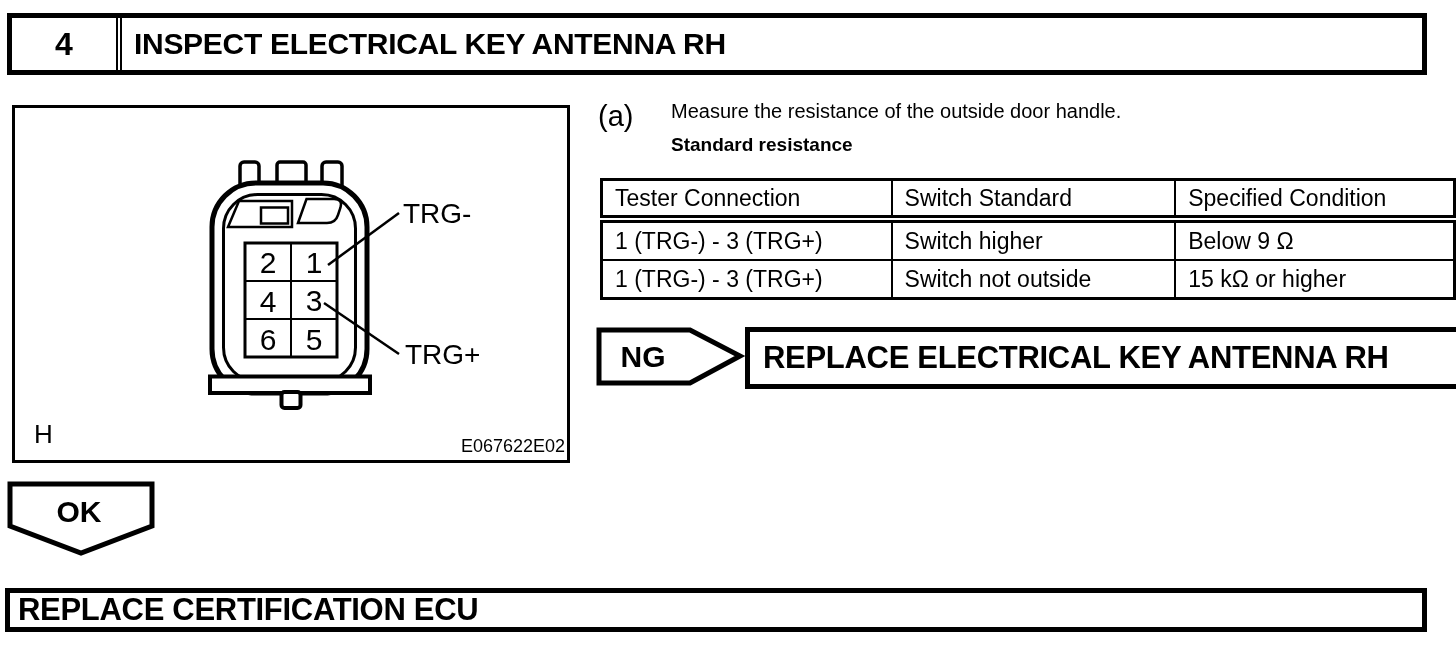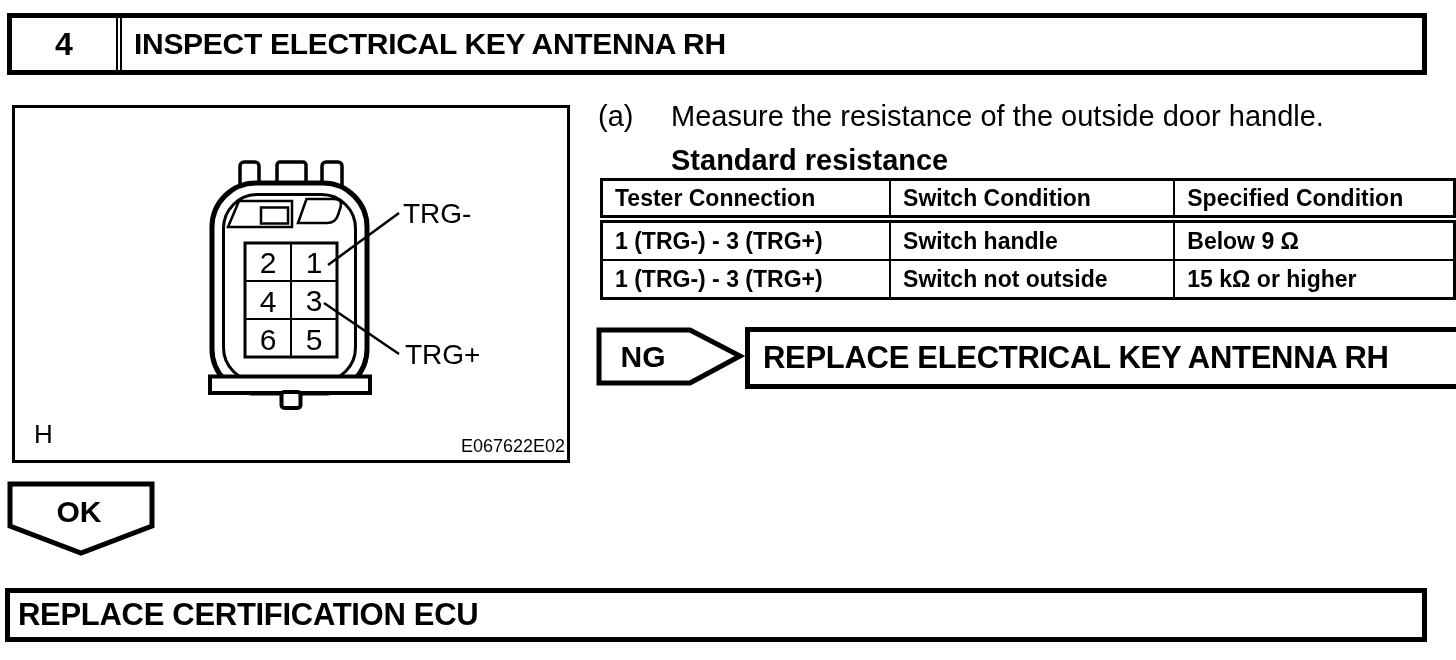--- a/index.html
+++ b/index.html
@@ -17,44 +17,44 @@
     font-size:32px;font-weight:bold;border-right:6px double #000;
   }
   .step-title{
     flex:1;display:flex;align-items:center;padding-left:12px;
     font-size:30px;font-weight:bold;letter-spacing:-0.3px;white-space:nowrap;border-radius:12px;
   }
   
   .figure-svg{position:absolute;left:12px;top:105px;}
   
   .instr-index{position:absolute;left:598px;top:100px;font-size:29px;line-height:1.15;}
-  .instr-text{position:absolute;left:671px;top:100px;font-size:29px;line-height:1.15;white-space:nowrap;}
-  .instr-sub{position:absolute;left:671px;top:144px;font-size:29px;font-weight:bold;line-height:1.15;white-space:nowrap;}
+  .instr-text{position:absolute;left:671px;top:100px;font-size:20px;line-height:1.15;white-space:nowrap;}
+  .instr-sub{position:absolute;left:671px;top:134px;font-size:19px;font-weight:bold;line-height:1.15;white-space:nowrap;}
   
   .spec-table{
     position:absolute;left:600px;top:178px;border-collapse:collapse;table-layout:fixed;
     background:#fff;border:3px solid #000;
   }
   .spec-table th,.spec-table td{
-    border:2px solid #000;font-size:23px;font-weight:bold;text-align:left;
+    border:2px solid #000;font-size:23px;font-weight:normal;text-align:left;
     padding:0 4px 0 12px;height:36px;vertical-align:middle;white-space:nowrap;overflow:hidden;
   }
   .spec-table thead th{border-bottom:8px double #000;height:34px;}
   .col-1{width:280px;} .col-2{width:276px;} .col-3{width:269px;}
   
   .ng-arrow{position:absolute;left:596px;top:326px;}
   .ok-arrow{position:absolute;left:5px;top:479px;}
   .arrow-label{font-size:30px;font-weight:bold;}
   
   .action-box{
     position:absolute;border:5px solid #000;box-sizing:border-box;background:#fff;
     display:flex;align-items:center;font-size:31px;font-weight:bold;letter-spacing:-0.3px;white-space:nowrap;
   }
   .ng-action{left:745px;top:327px;width:762px;height:62px;padding-left:13px;text-align:center;}
-  .footer-action{left:5px;top:588px;width:1422px;height:54px;padding-left:8px;}
+  .footer-action{left:5px;top:588px;width:1422px;height:44px;padding-left:8px;}
   .ink{stroke:#000;fill:#fff;}
   .ink-line{stroke:#000;fill:none;}
   svg text{fill:#000;font-family:"Liberation Sans","DejaVu Sans",sans-serif;}
 </style>
 </head>
 <body>
 
 <div class="page">
 
   <div class="step-header">
@@ -107,28 +107,28 @@
   </svg>
 
   <div class="instr-index">(a)</div>
   <div class="instr-text">Measure the resistance of the outside door handle.</div>
   <div class="instr-sub">Standard resistance</div>
 
   <table class="spec-table">
     <thead>
       <tr>
         <th class="col-1">Tester Connection</th>
-        <th class="col-2">Switch Condition</th>
+        <th class="col-2">Switch Standard</th>
         <th class="col-3">Specified Condition</th>
       </tr>
     </thead>
     <tbody>
       <tr>
         <td>1 (TRG-) - 3 (TRG+)</td>
-        <td>Switch handle</td>
+        <td>Switch higher</td>
         <td>Below 9 Ω</td>
       </tr>
       <tr>
         <td>1 (TRG-) - 3 (TRG+)</td>
         <td>Switch not outside</td>
         <td>15 kΩ or higher</td>
       </tr>
     </tbody>
   </table>
 

